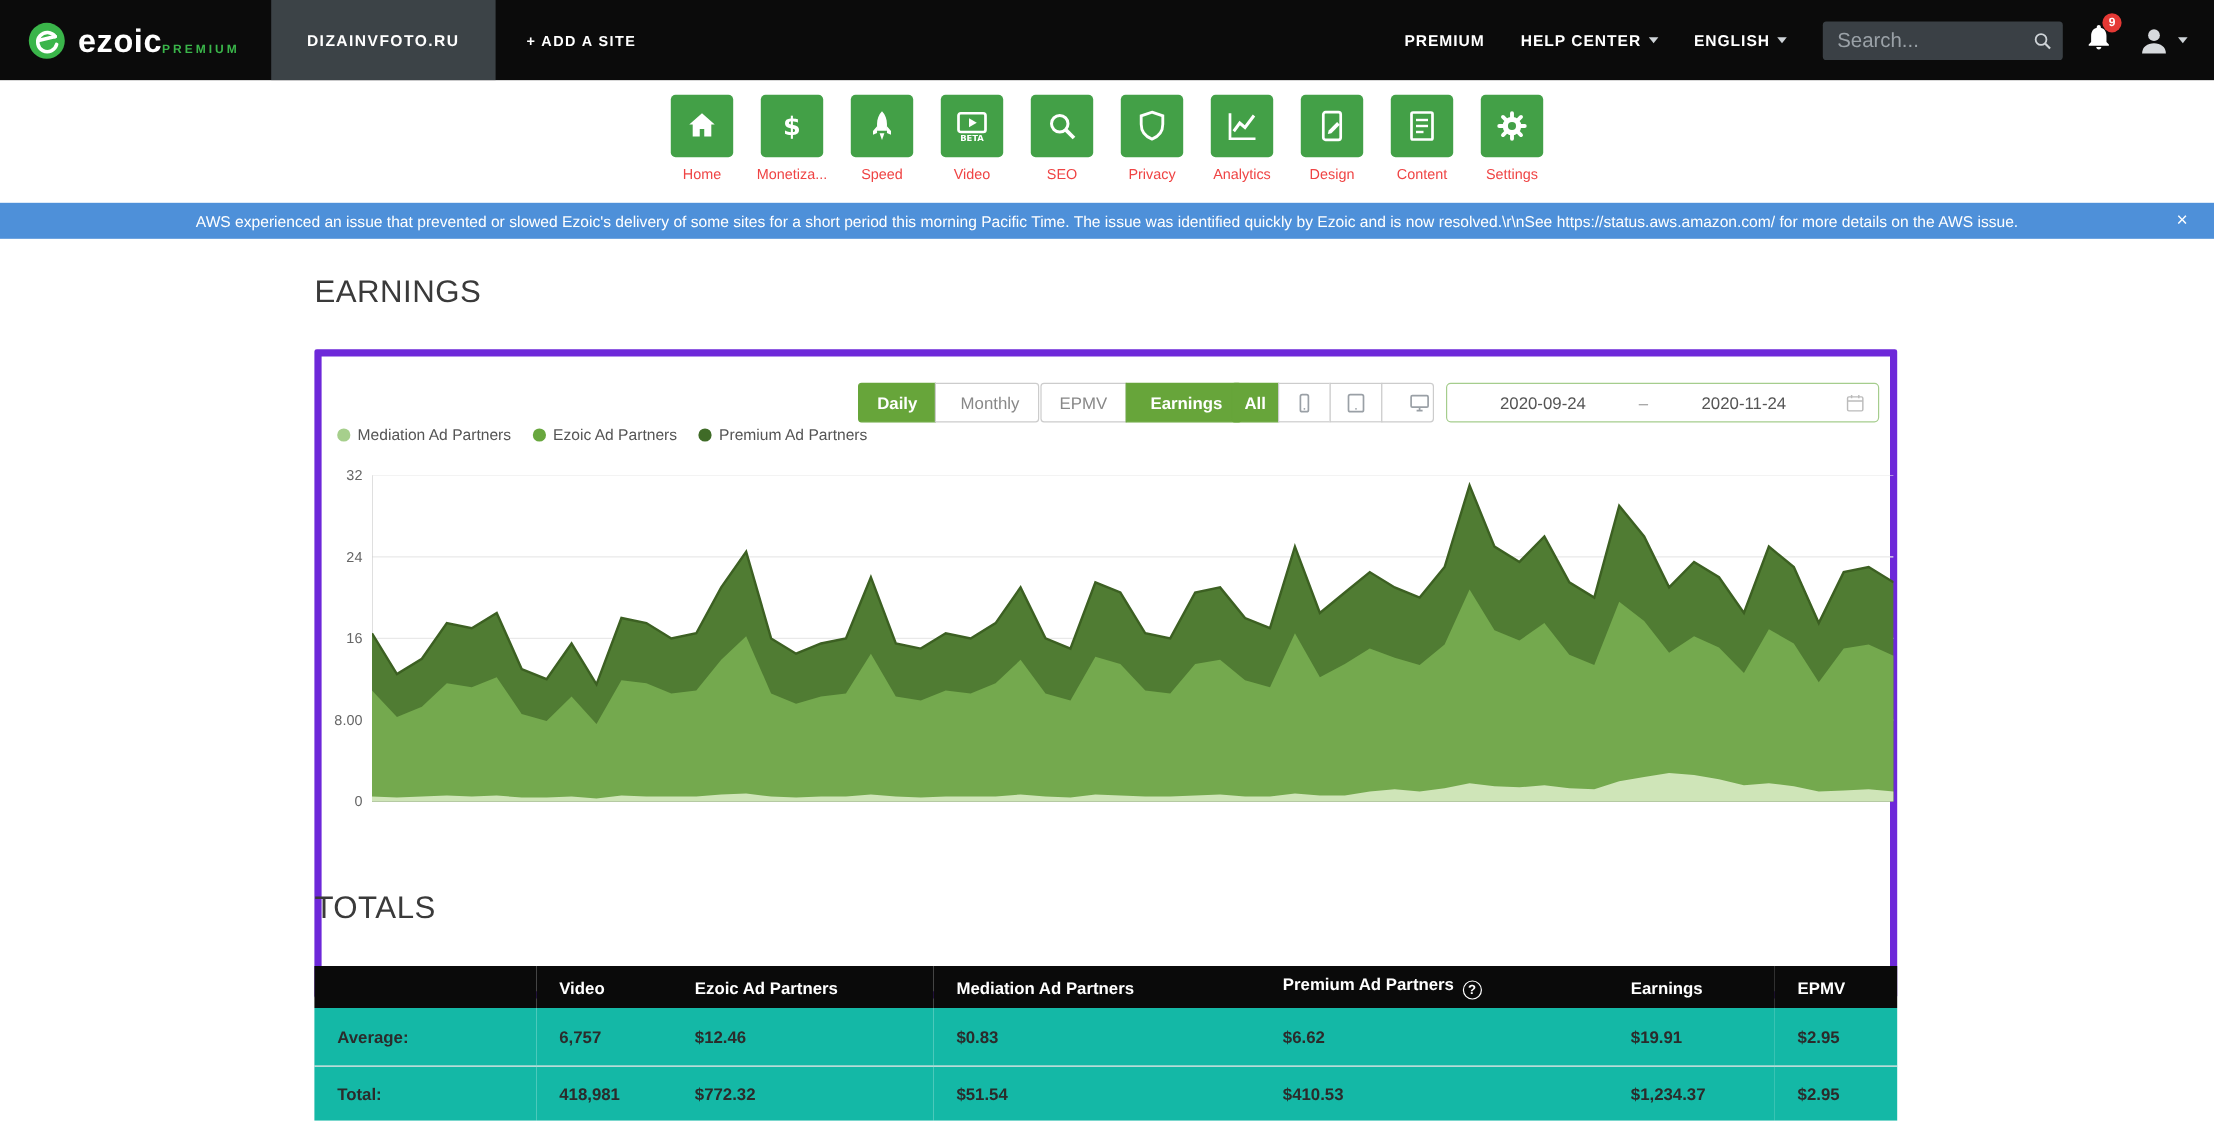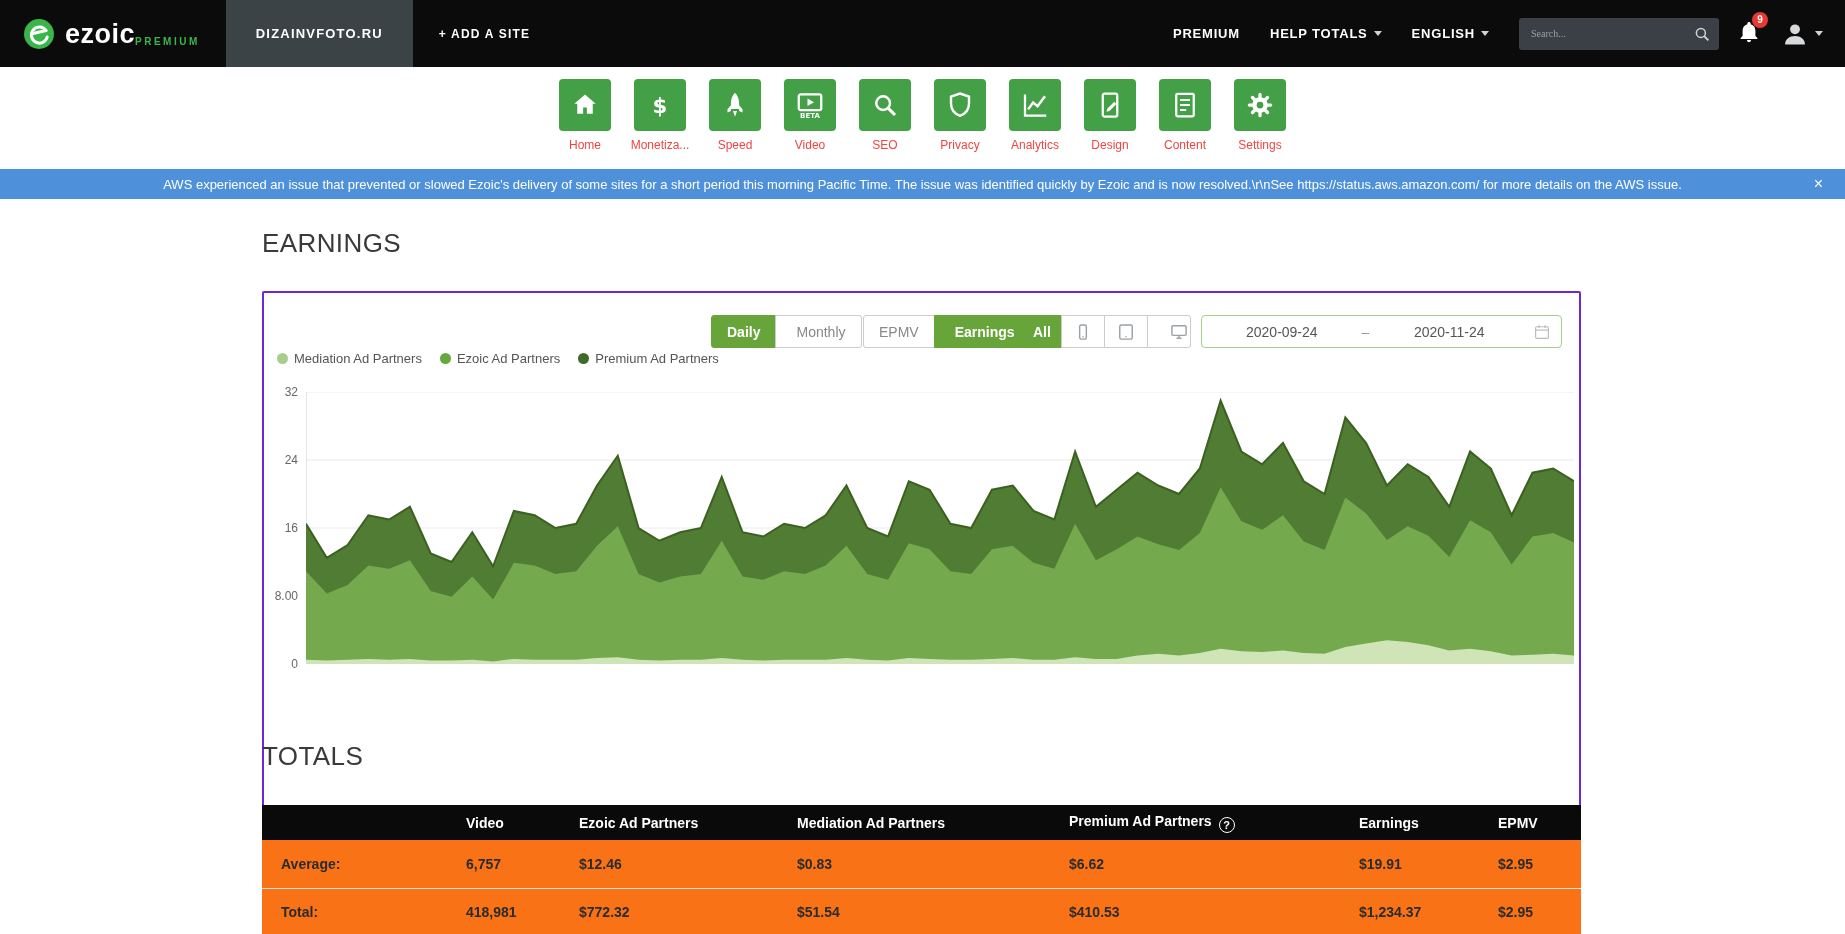--- a/index.html
+++ b/index.html
@@ -12,42 +12,42 @@
   .brand { display:flex; align-items:center; gap:9px; margin-left:22px; }
   .brand-text { display:flex; align-items:flex-end; }
   .brand-name { color:#fff; font-size:27px; font-weight:bold; letter-spacing:0.5px; line-height:26px; }
   .brand-sub { color:#3ab54a; font-size:10px; font-weight:bold; letter-spacing:2.5px; margin-top:1px; }
   .site-tab { height:67px; background:#3c4347; color:#fff; display:flex; align-items:center; padding:0 30px; margin-left:26px; font-size:13px; font-weight:bold; letter-spacing:1.2px; cursor:pointer; }
   .add-site { color:#fff; font-size:12px; letter-spacing:1.2px; padding:0 26px; cursor:pointer; font-weight:bold; }
   .topbar-spacer { flex:1; }
   .top-link { color:#fff; font-size:13px; font-weight:bold; letter-spacing:0.8px; margin-right:30px; cursor:pointer; display:flex; align-items:center; gap:6px; white-space:nowrap; }
   .caret { width:0; height:0; border-left:4px solid transparent; border-right:4px solid transparent; border-top:5px solid #cfd4d8; display:inline-block; }
   .search-box { position:relative; width:200px; height:32px; background:#3a4045; border-radius:3px; margin-right:18px; display:flex; align-items:center; }
-  .search-box input { background:transparent; border:none; outline:none; color:#d8dbde; font-size:10px; padding:0 34px 0 12px; width:100%; font-family:Liberation Serif, serif; }
+  .search-box input { background:transparent; border:none; outline:none; color:#d8dbde; font-size:17px; padding:0 34px 0 12px; width:100%; font-family:Liberation Sans, sans-serif; }
   .search-box input::placeholder { color:#9aa1a7; }
   .search-icon-btn { position:absolute; right:8px; top:7px; cursor:pointer; }
   .bell-wrap { position:relative; margin-right:20px; cursor:pointer; }
   .bell-badge { position:absolute; top:-8px; right:-7px; min-width:16px; height:16px; background:#e53935; border-radius:8px; color:#fff; font-size:10px; font-weight:bold; display:flex; align-items:center; justify-content:center; padding:0 4px; }
   .avatar-wrap { display:flex; align-items:center; gap:6px; margin-right:22px; cursor:pointer; }
 
   
   .nav-row { position:absolute; left:0; top:67px; width:100%; height:102px; background:#fff; display:flex; justify-content:center; gap:13px; padding-top:12px; }
   .nav-item { width:62px; display:flex; flex-direction:column; align-items:center; gap:7px; cursor:pointer; }
   .tile { width:52px; height:52px; background:#43a047; border-radius:4px; display:flex; align-items:center; justify-content:center; }
   .nav-label { font-size:12px; color:#ef4444; white-space:nowrap;text-align:right; }
 
   
   .banner { position:absolute; left:0; top:169px; width:100%; height:30px; background:#4e90d9; color:#fff; font-size:13px; display:flex; align-items:center; justify-content:center; }
   .banner-close { position:absolute; right:22px; top:0; height:30px; display:flex; align-items:center; color:#fff; font-size:16px; cursor:pointer; }
 
   
   .section-title { position:absolute; left:262px; font-size:26px; color:#3a3a3a; font-weight:500; letter-spacing:0.4px; }
 
   
-  .chart-card { position:absolute; left:262px; top:291px; width:1319px; height:541px; background:#fff; border:2px solid #6d28d9; border-radius:2px; }
+  .chart-card { position:absolute; left:262px; top:291px; width:1319px; height:541px; background:#fff; border:6px solid #6d28d9; border-radius:2px; }
   .controls { position:absolute; left:0; top:22px; width:100%; height:33px; }
   .btn { height:33px; display:inline-flex; align-items:center; justify-content:center; font-size:14px; color:#888; background:#fff; border:1px solid #ccc; padding:0 15px; cursor:pointer; }
   .btn.active { background:#67a53a; color:#fff; border-color:#67a53a; font-weight:bold; }
   .btn-group { position:absolute; display:inline-flex; }
   .btn-group .btn:first-child { border-radius:3px 0 0 3px; }
   .btn-group .btn:last-child { border-radius:0 3px 3px 0;padding-left:20px; }
   .btn-group .btn + .btn { margin-left:-1px; }
   .icon-btn { width:44px; padding:0; }
   .date-range { position:absolute; left:937px; top:0; width:361px; height:33px; border:1px solid #a5cd8d; border-radius:4px; display:flex; align-items:center; cursor:pointer; }
   .date-val { flex:1; text-align:center; font-size:14px; color:#555; }
@@ -62,21 +62,21 @@
   .plot { position:absolute; left:42px; top:99px; width:1268px; height:272px; }
   .plot svg { display:block; }
   .y-labels { position:absolute; left:-50px; top:0; width:42px; height:272px; }
   .y-labels div { position:absolute; right:0; font-size:12px; color:#666; }
   .x-labels { position:absolute; left:0; top:282px; width:1268px; height:20px; }
   .x-labels span { position:absolute; transform:translateX(-50%); font-size:13px; color:#555; white-space:nowrap; }
 
   
   .totals-table { position:absolute; left:262px; top:805px; width:1319px; border-collapse:collapse; table-layout:fixed; }
   .totals-table th { background:#0a0a0a; color:#fff; font-size:14px; font-weight:bold; text-align:left; height:35px; padding-left:19px; white-space:nowrap; }
-  .totals-table td { font-size:14px; color:#2b2b2b; font-weight:bold; height:48px; padding-left:19px; border-bottom:1px solid #e3e3e3; background:#f97316; white-space:nowrap; }
+  .totals-table td { font-size:14px; color:#2b2b2b; font-weight:bold; height:48px; padding-left:19px; border-bottom:1px solid #e3e3e3; background:#14b8a6; white-space:nowrap; }
   .qmark { display:inline-flex; width:16px; height:16px; border:1.5px solid #fff; border-radius:50%; font-size:11px; align-items:center; justify-content:center; margin-left:7px; vertical-align:-3px; }
 </style>
 </head>
 <body>
 
 <div class="stage">
 
   <div class="topbar">
     <div class="brand">
       <svg width="34" height="34" viewBox="0 0 34 34">
@@ -89,21 +89,21 @@
         <div class="brand-sub">PREMIUM</div>
       </div>
     </div>
     <div class="site-tab">DIZAINVFOTO.RU</div>
     <div class="add-site">+ ADD A SITE</div>
     <div class="topbar-spacer"></div>
     <div class="top-link">
         <span>PREMIUM</span>
       </div>
     <div class="top-link">
-        <span>HELP TOTALS</span>
+        <span>HELP CENTER</span>
         <span class="caret"></span>
       </div>
     <div class="top-link">
         <span>ENGLISH</span>
         <span class="caret"></span>
       </div>
     <div class="search-box">
       <input type="text" placeholder="Search..." style="">
       <span class="search-icon-btn">
         <svg width="18" height="18" viewBox="0 0 24 24">

